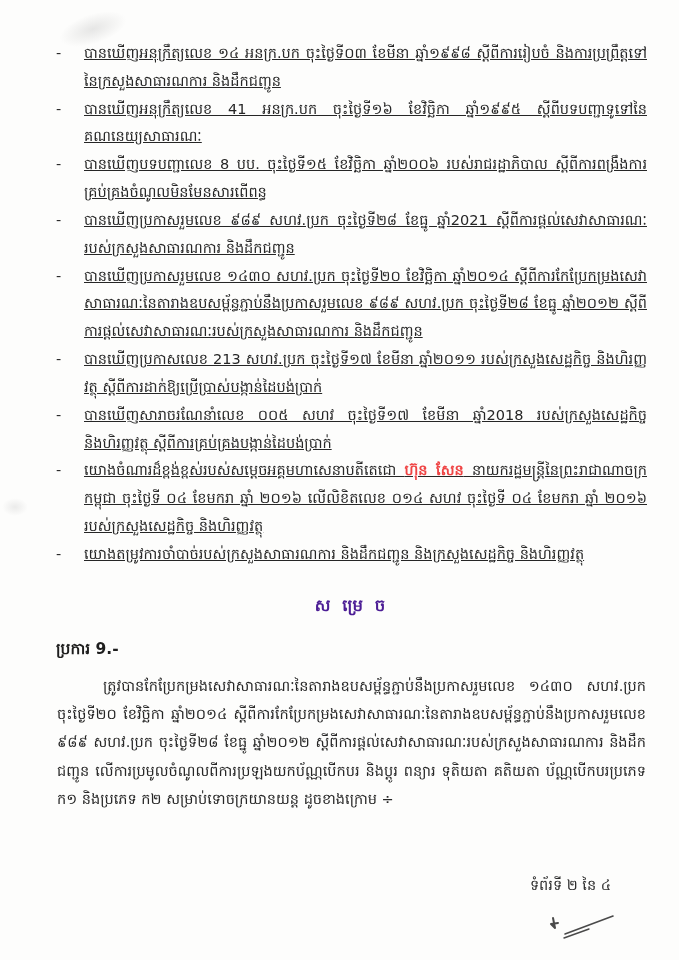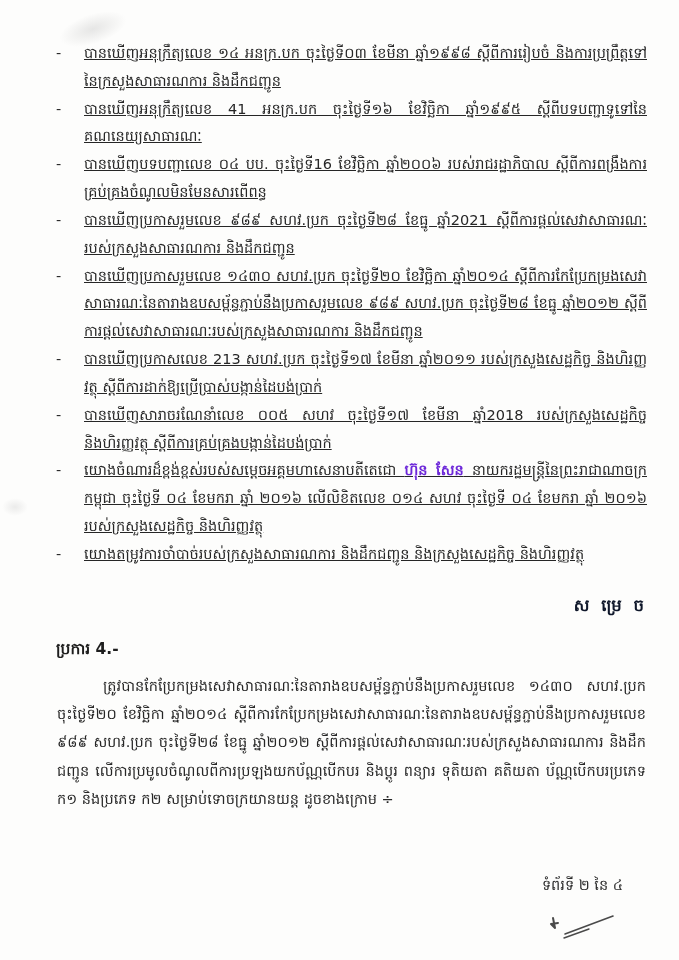--- a/index.html
+++ b/index.html
@@ -29,47 +29,47 @@
     flex: 0 0 28px;
     width: 28px;
     color: #2b2b2b;
   }
   .recital .text {
     flex: 1;
     text-align: justify;
     overflow-wrap: anywhere;
     text-decoration: underline;
   }
-  .bold-name { font-weight: bold; color: #6d28d9; }
+  .bold-name { font-weight: bold; color: #ef4444; }
   .decision-heading {
-    text-align: right;
+    text-align: center;
     font-weight: bold;
     font-size: 16.5px;
     letter-spacing: 3px;
-    color: #0f172a;
+    color: #4c1d95;
     margin: 26px 0 20px 0;
   }
   .article-heading {
     font-weight: bold;
     font-size: 15.5px;
     color: #1e1e1e;
     margin: 0 0 10px 0;
   }
   .article-body {
     font-size: 14.5px;
     line-height: 1.95;
     text-align: justify;
     text-indent: 46px;
     overflow-wrap: anywhere;
     margin: 1px;
   }
   .page-footer {
     position: absolute;
     top: 876px;
-    right: 56px;
+    right: 68px;
     font-size: 14.5px;
     color: #2b2b2b;
   }
   .pen-mark {
     position: absolute;
     top: 908px;
     right: 56px;
     width: 78px;
     height: 36px;
   }
@@ -102,21 +102,21 @@
       <li class="recital">
         <span class="marker">-</span>
         <span class="text">បានឃើញអនុក្រឹត្យលេខ ១៤ អនក្រ.បក ចុះថ្ងៃទី០៣ ខែមីនា ឆ្នាំ១៩៩៨ ស្តីពីការរៀបចំ និងការប្រព្រឹត្តទៅនៃក្រសួងសាធារណការ និងដឹកជញ្ជូន</span>
       </li>
       <li class="recital">
         <span class="marker">-</span>
         <span class="text">បានឃើញអនុក្រឹត្យលេខ 41 អនក្រ.បក ចុះថ្ងៃទី១៦ ខែវិច្ឆិកា ឆ្នាំ១៩៩៥ ស្តីពីបទបញ្ជាទូទៅនៃគណនេយ្យសាធារណៈ</span>
       </li>
       <li class="recital">
         <span class="marker">-</span>
-        <span class="text">បានឃើញបទបញ្ជាលេខ ០៤ បប. ចុះថ្ងៃទី16 ខែវិច្ឆិកា ឆ្នាំ២០០៦ របស់រាជរដ្ឋាភិបាល ស្តីពីការពង្រឹងការគ្រប់គ្រងចំណូលមិនមែនសារពើពន្ធ</span>
+        <span class="text">បានឃើញបទបញ្ជាលេខ 8 បប. ចុះថ្ងៃទី១៥ ខែវិច្ឆិកា ឆ្នាំ២០០៦ របស់រាជរដ្ឋាភិបាល ស្តីពីការពង្រឹងការគ្រប់គ្រងចំណូលមិនមែនសារពើពន្ធ</span>
       </li>
       <li class="recital">
         <span class="marker">-</span>
         <span class="text">បានឃើញប្រកាសរួមលេខ ៩៨៩ សហវ.ប្រក ចុះថ្ងៃទី២៨ ខែធ្នូ ឆ្នាំ2021 ស្តីពីការផ្តល់សេវាសាធារណៈរបស់ក្រសួងសាធារណការ និងដឹកជញ្ជូន</span>
       </li>
       <li class="recital">
         <span class="marker">-</span>
         <span class="text">បានឃើញប្រកាសរួមលេខ ១៤៣០ សហវ.ប្រក ចុះថ្ងៃទី២០ ខែវិច្ឆិកា ឆ្នាំ២០១៤ ស្តីពីការកែប្រែកម្រងសេវាសាធារណៈនៃតារាងឧបសម្ព័ន្ធភ្ជាប់នឹងប្រកាសរួមលេខ ៩៨៩ សហវ.ប្រក ចុះថ្ងៃទី២៨ ខែធ្នូ ឆ្នាំ២០១២ ស្តីពីការផ្តល់សេវាសាធារណៈរបស់ក្រសួងសាធារណការ និងដឹកជញ្ជូន</span>
       </li>
       <li class="recital">
@@ -132,21 +132,21 @@
         <span class="text"><span>យោងចំណារដ៏ខ្ពង់ខ្ពស់របស់សម្តេចអគ្គមហាសេនាបតីតេជោ </span><span class="bold-name">ហ៊ុន សែន</span><span> នាយករដ្ឋមន្ត្រីនៃព្រះរាជាណាចក្រកម្ពុជា ចុះថ្ងៃទី ០៤ ខែមករា ឆ្នាំ ២០១៦ លើលិខិតលេខ ០១៤ សហវ ចុះថ្ងៃទី ០៤ ខែមករា ឆ្នាំ ២០១៦ របស់ក្រសួងសេដ្ឋកិច្ច និងហិរញ្ញវត្ថុ</span></span>
       </li>
       <li class="recital">
         <span class="marker">-</span>
         <span class="text">យោងតម្រូវការចាំបាច់របស់ក្រសួងសាធារណការ និងដឹកជញ្ជូន និងក្រសួងសេដ្ឋកិច្ច និងហិរញ្ញវត្ថុ</span>
       </li>
     </ul>
 
     <div class="decision-heading">ស ម្រេ ច</div>
 
-    <div class="article-heading">ប្រការ 4.-</div>
+    <div class="article-heading">ប្រការ 9.-</div>
 
     <p class="article-body">ត្រូវបានកែប្រែកម្រងសេវាសាធារណៈនៃតារាងឧបសម្ព័ន្ធភ្ជាប់នឹងប្រកាសរួមលេខ ១៤៣០ សហវ.ប្រក ចុះថ្ងៃទី២០ ខែវិច្ឆិកា ឆ្នាំ២០១៤ ស្តីពីការកែប្រែកម្រងសេវាសាធារណៈនៃតារាងឧបសម្ព័ន្ធភ្ជាប់នឹងប្រកាសរួមលេខ ៩៨៩ សហវ.ប្រក ចុះថ្ងៃទី២៨ ខែធ្នូ ឆ្នាំ២០១២ ស្តីពីការផ្តល់សេវាសាធារណៈរបស់ក្រសួងសាធារណការ និងដឹកជញ្ជូន លើការប្រមូលចំណូលពីការប្រឡងយកប័ណ្ណបើកបរ និងប្តូរ ពន្យារ ទុតិយតា គតិយតា ប័ណ្ណបើកបរប្រភេទ ក១ និងប្រភេទ ក២ សម្រាប់ទោចក្រយានយន្ត ដូចខាងក្រោម ÷</p>
 
   </div>
 
   <div class="page-footer">ទំព័រទី ២ នៃ ៤</div>
 
   <svg class="pen-mark" viewBox="0 0 78 36" xmlns="http://www.w3.org/2000/svg">
     <path d="M8 10 L10 20 L6 16 L13 15" fill="none" stroke="#4a4a4a" stroke-width="2" stroke-linecap="round" stroke-linejoin="round"></path>
     <path d="M20 26 L68 8" fill="none" stroke="#4a4a4a" stroke-width="1.6" stroke-linecap="round"></path>

